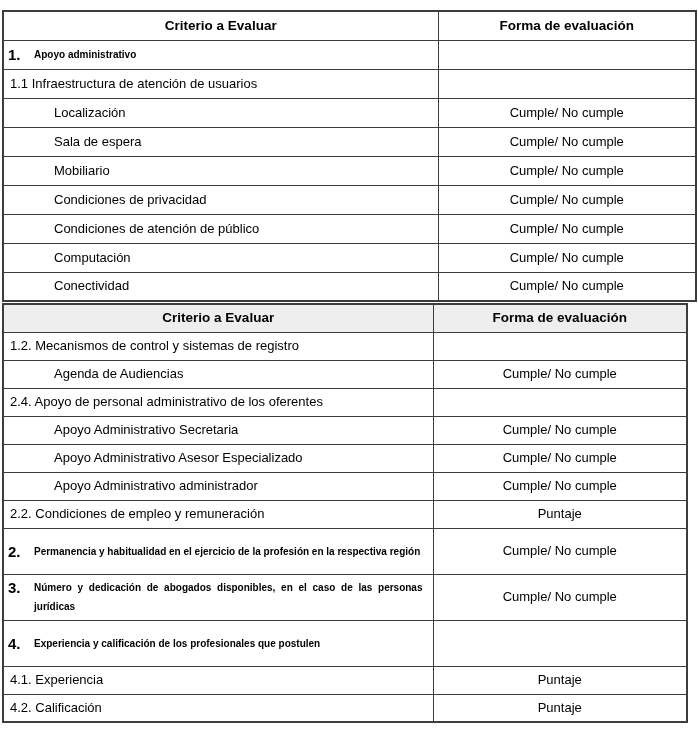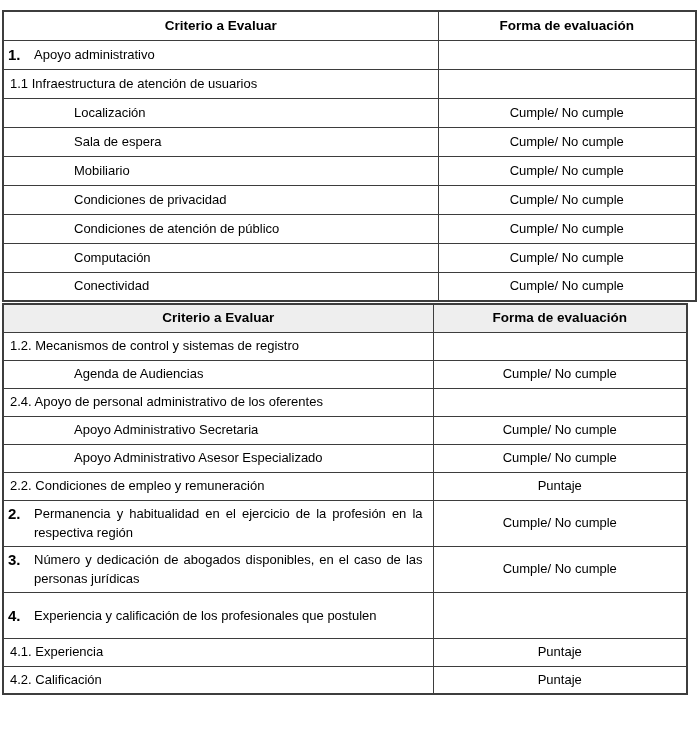--- a/index.html
+++ b/index.html
@@ -40,36 +40,36 @@
     font-size: 13.5px;
     height: 28px;
   }
   .t1 th { background: #ffffff; }
   .t2 th { background: #eeeeee; }
   tr.single { height: 29px; }
   .t2 tr.single { height: 28px; }
   tr.double { height: 46px; }
   td.val-cell { text-align: center; }
   tr.sub td.crit-cell { }
-  tr.item td.crit-cell { padding-left: 70px; }
+  tr.item td.crit-cell { padding-left: 50px; }
   tr.section td.crit-cell { padding-left: 4px; padding-right: 10px; }
   .sec-wrap {
     display: flex;
     align-items: flex-start;
   }
   .sec-num {
     flex: 0 0 26px;
     font-weight: 700;
     font-size: 15px;
     line-height: 19px;
   }
   .sec-label {
     flex: 1 1 auto;
-    font-weight: 400;
-    font-size: 13px;
+    font-weight: 700;
+    font-size: 10px;
     line-height: 19px;
     text-align: justify;
   }
 </style>
 </head>
 <body>
 
 <div class="page">
 
   <table class="eval-table t1">
@@ -149,20 +149,24 @@
       <td class="val-cell"></td>
     </tr>
     <tr class="item single">
       <td class="crit-cell">Apoyo Administrativo Secretaria</td>
       <td class="val-cell">Cumple/ No cumple</td>
     </tr>
     <tr class="item single">
       <td class="crit-cell">Apoyo Administrativo Asesor Especializado</td>
       <td class="val-cell">Cumple/ No cumple</td>
     </tr>
+    <tr class="item single">
+      <td class="crit-cell">Apoyo Administrativo administrador</td>
+      <td class="val-cell">Cumple/ No cumple</td>
+    </tr>
     <tr class="sub single">
       <td class="crit-cell">2.2. Condiciones de empleo y remuneración</td>
       <td class="val-cell">Puntaje</td>
     </tr>
     <tr class="section double">
       <td class="crit-cell">
         <div class="sec-wrap">
           <span class="sec-num">2.</span>
           <span class="sec-label">Permanencia y habitualidad en el ejercicio de la profesión en la respectiva región</span>
         </div>

